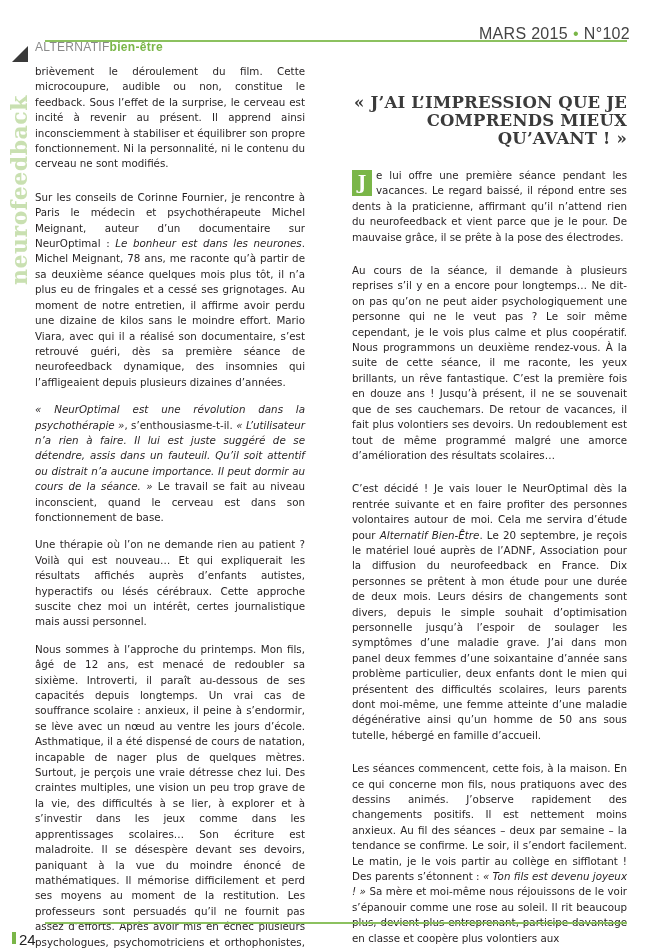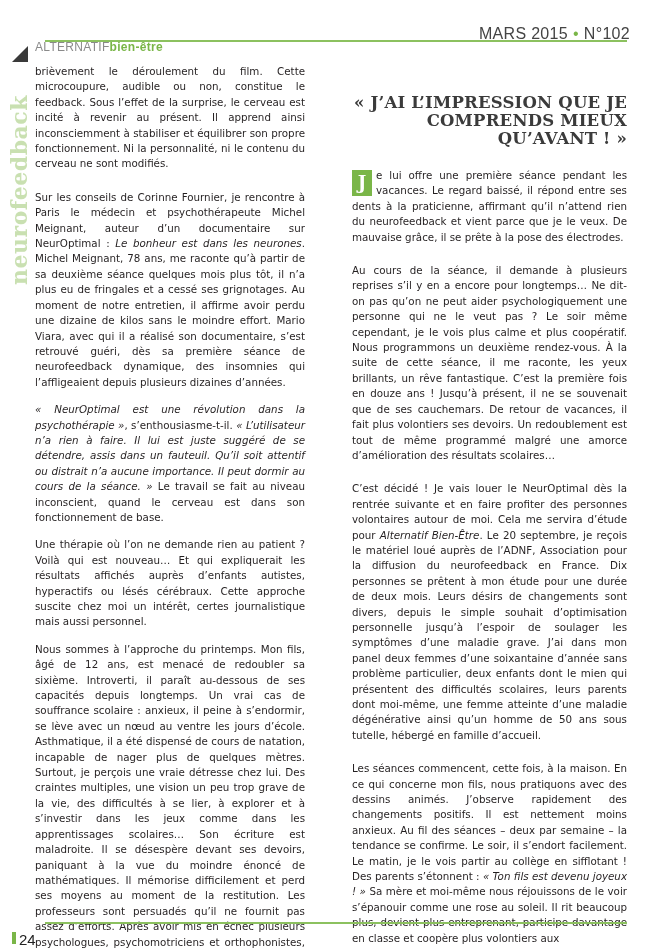--- a/index.html
+++ b/index.html
@@ -60,21 +60,21 @@
 <div class="col col-left">
   <p class="gap">brièvement le déroulement du film. Cette microcoupure, audible ou non, constitue le feedback. Sous l’effet de la surprise, le cerveau est incité à revenir au présent. Il apprend ainsi inconsciemment à stabiliser et équilibrer son propre fonctionnement. Ni la personnalité, ni le contenu du cerveau ne sont modifiés.</p>
   <p><span>Sur les conseils de Corinne Fournier, je rencontre à Paris le médecin et psychothérapeute Michel Meignant, auteur d’un documentaire sur NeurOptimal : </span><em>Le bonheur est dans les neurones</em><span>. Michel Meignant, 78 ans, me raconte qu’à partir de sa deuxième séance quelques mois plus tôt, il n’a plus eu de fringales et a cessé ses grignotages. Au moment de notre entretien, il affirme avoir perdu une dizaine de kilos sans le moindre effort. Mario Viara, avec qui il a réalisé son documentaire, s’est retrouvé guéri, dès sa première séance de neurofeedback dynamique, des insomnies qui l’affligeaient depuis plusieurs dizaines d’années.</span></p>
   <p><em>« NeurOptimal est une révolution dans la psychothérapie »</em><span>, s’enthousiasme-t-il. </span><em>« L’utilisateur n’a rien à faire. Il lui est juste suggéré de se détendre, assis dans un fauteuil. Qu’il soit attentif ou distrait n’a aucune importance. Il peut dormir au cours de la séance. »</em><span> Le travail se fait au niveau inconscient, quand le cerveau est dans son fonctionnement de base.</span></p>
   <p>Une thérapie où l’on ne demande rien au patient ? Voilà qui est nouveau… Et qui expliquerait les résultats affichés auprès d’enfants autistes, hyperactifs ou lésés cérébraux. Cette approche suscite chez moi un intérêt, certes journalistique mais aussi personnel.</p>
   <p>Nous sommes à l’approche du printemps. Mon fils, âgé de 12 ans, est menacé de redoubler sa sixième. Introverti, il paraît au-dessous de ses capacités depuis longtemps. Un vrai cas de souffrance scolaire : anxieux, il peine à s’endormir, se lève avec un nœud au ventre les jours d’école. Asthmatique, il a été dispensé de cours de natation, incapable de nager plus de quelques mètres. Surtout, je perçois une vraie détresse chez lui. Des craintes multiples, une vision un peu trop grave de la vie, des difficultés à se lier, à explorer et à s’investir dans les jeux comme dans les apprentissages scolaires… Son écriture est maladroite. Il se désespère devant ses devoirs, paniquant à la vue du moindre énoncé de mathématiques. Il mémorise difficilement et perd ses moyens au moment de la restitution. Les professeurs sont persuadés qu’il ne fournit pas assez d’efforts. Après avoir mis en échec plusieurs psychologues, psychomotriciens et orthophonistes, il résiste à toute forme de travail sur soi. Le neurofeedback dynamique serait-il la solution ?</p>
 </div>
 
 <div class="col col-right">
   <div class="headline">« J’AI L’IMPRESSION QUE JE COMPRENDS MIEUX QU’AVANT ! »</div>
-  <p class="gap"><span class="dropcap">J</span><span>e lui offre une première séance pendant les vacances. Le regard baissé, il répond entre ses dents à la praticienne, affirmant qu’il n’attend rien du neurofeedback et vient parce que je le veux. De mauvaise grâce, il se prête à la pose des électrodes.</span></p>
+  <p class="gap"><span class="dropcap">J</span><span>e lui offre une première séance pendant les vacances. Le regard baissé, il répond entre ses dents à la praticienne, affirmant qu’il n’attend rien du neurofeedback et vient parce que je le pour. De mauvaise grâce, il se prête à la pose des électrodes.</span></p>
   <p class="gap">Au cours de la séance, il demande à plusieurs reprises s’il y en a encore pour longtemps… Ne dit-on pas qu’on ne peut aider psychologiquement une personne qui ne le veut pas ? Le soir même cependant, je le vois plus calme et plus coopératif. Nous programmons un deuxième rendez-vous. À la suite de cette séance, il me raconte, les yeux brillants, un rêve fantastique. C’est la première fois en douze ans ! Jusqu’à présent, il ne se souvenait que de ses cauchemars. De retour de vacances, il fait plus volontiers ses devoirs. Un redoublement est tout de même programmé malgré une amorce d’amélioration des résultats scolaires…</p>
   <p class="gap"><span>C’est décidé ! Je vais louer le NeurOptimal dès la rentrée suivante et en faire profiter des personnes volontaires autour de moi. Cela me servira d’étude pour </span><em>Alternatif Bien-Être</em><span>. Le 20 septembre, je reçois le matériel loué auprès de l’ADNF, Association pour la diffusion du neurofeedback en France. Dix personnes se prêtent à mon étude pour une durée de deux mois. Leurs désirs de changements sont divers, depuis le simple souhait d’optimisation personnelle jusqu’à l’espoir de soulager les symptômes d’une maladie grave. J’ai dans mon panel deux femmes d’une soixantaine d’année sans problème particulier, deux enfants dont le mien qui présentent des difficultés scolaires, leurs parents dont moi-même, une femme atteinte d’une maladie dégénérative ainsi qu’un homme de 50 ans sous tutelle, hébergé en famille d’accueil.</span></p>
   <p><span>Les séances commencent, cette fois, à la maison. En ce qui concerne mon fils, nous pratiquons avec des dessins animés. J’observe rapidement des changements positifs. Il est nettement moins anxieux. Au fil des séances – deux par semaine – la tendance se confirme. Le soir, il s’endort facilement. Le matin, je le vois partir au collège en sifflotant ! Des parents s’étonnent : </span><em>« Ton fils est devenu joyeux ! »</em><span> Sa mère et moi-même nous réjouissons de le voir s’épanouir comme une rose au soleil. Il rit beaucoup plus, devient plus entreprenant, participe davantage en classe et coopère plus volontiers aux</span></p>
 </div>
 
 <div class="footer-rule"></div>
 <div class="page-mark"></div>
 <div class="page-num">24</div>
 
 </body></html>

